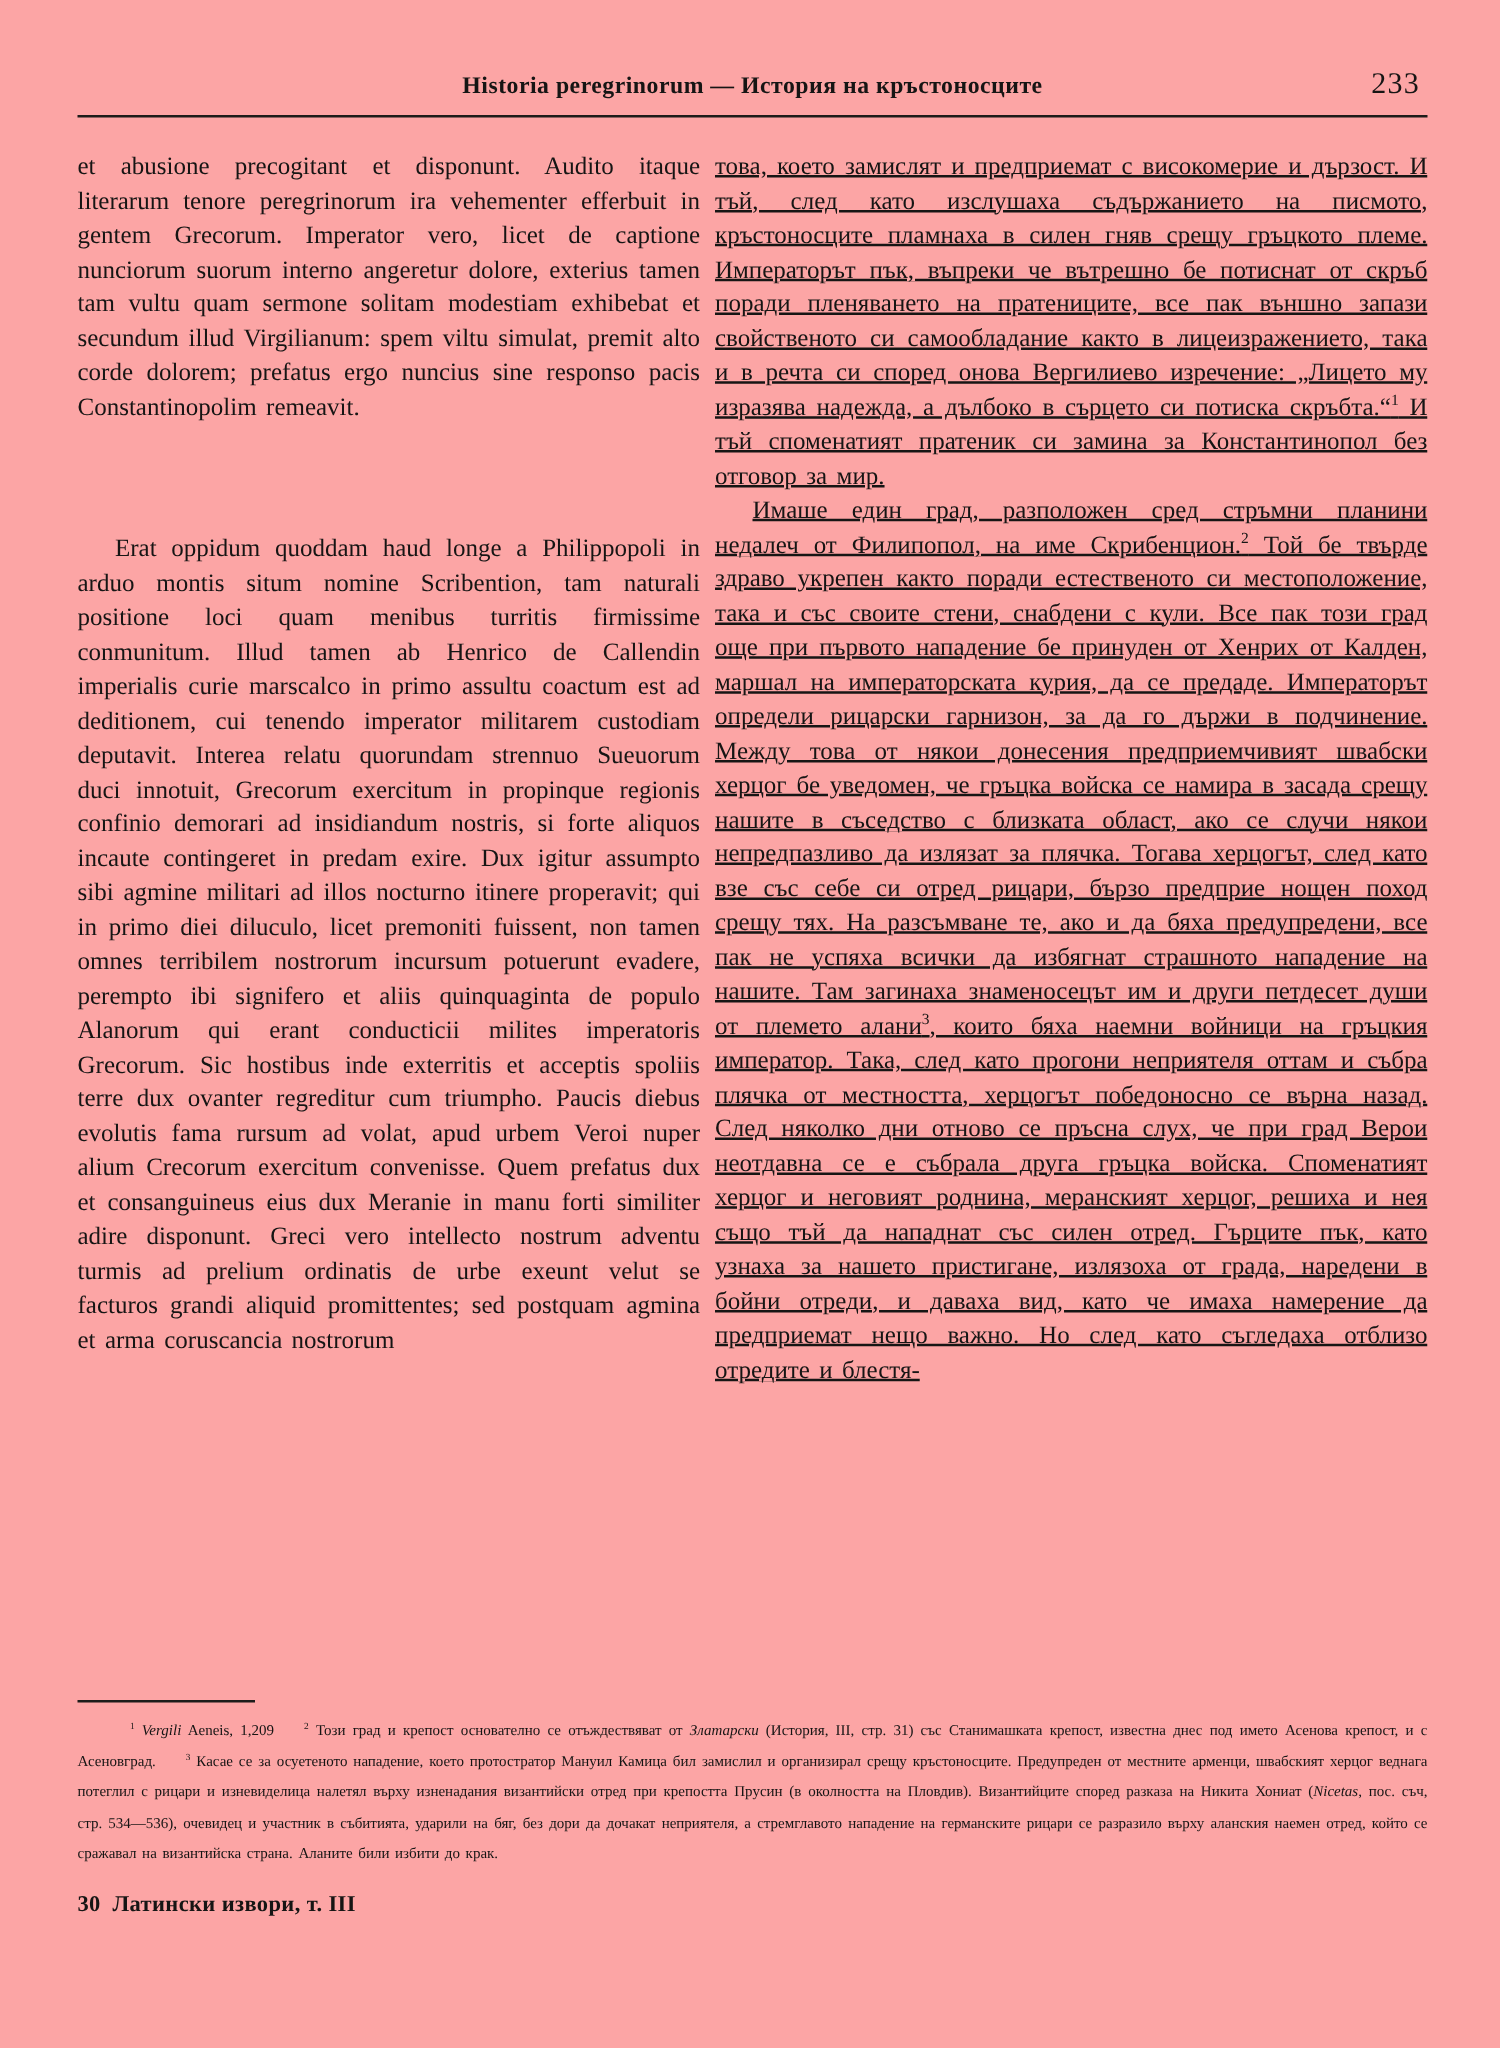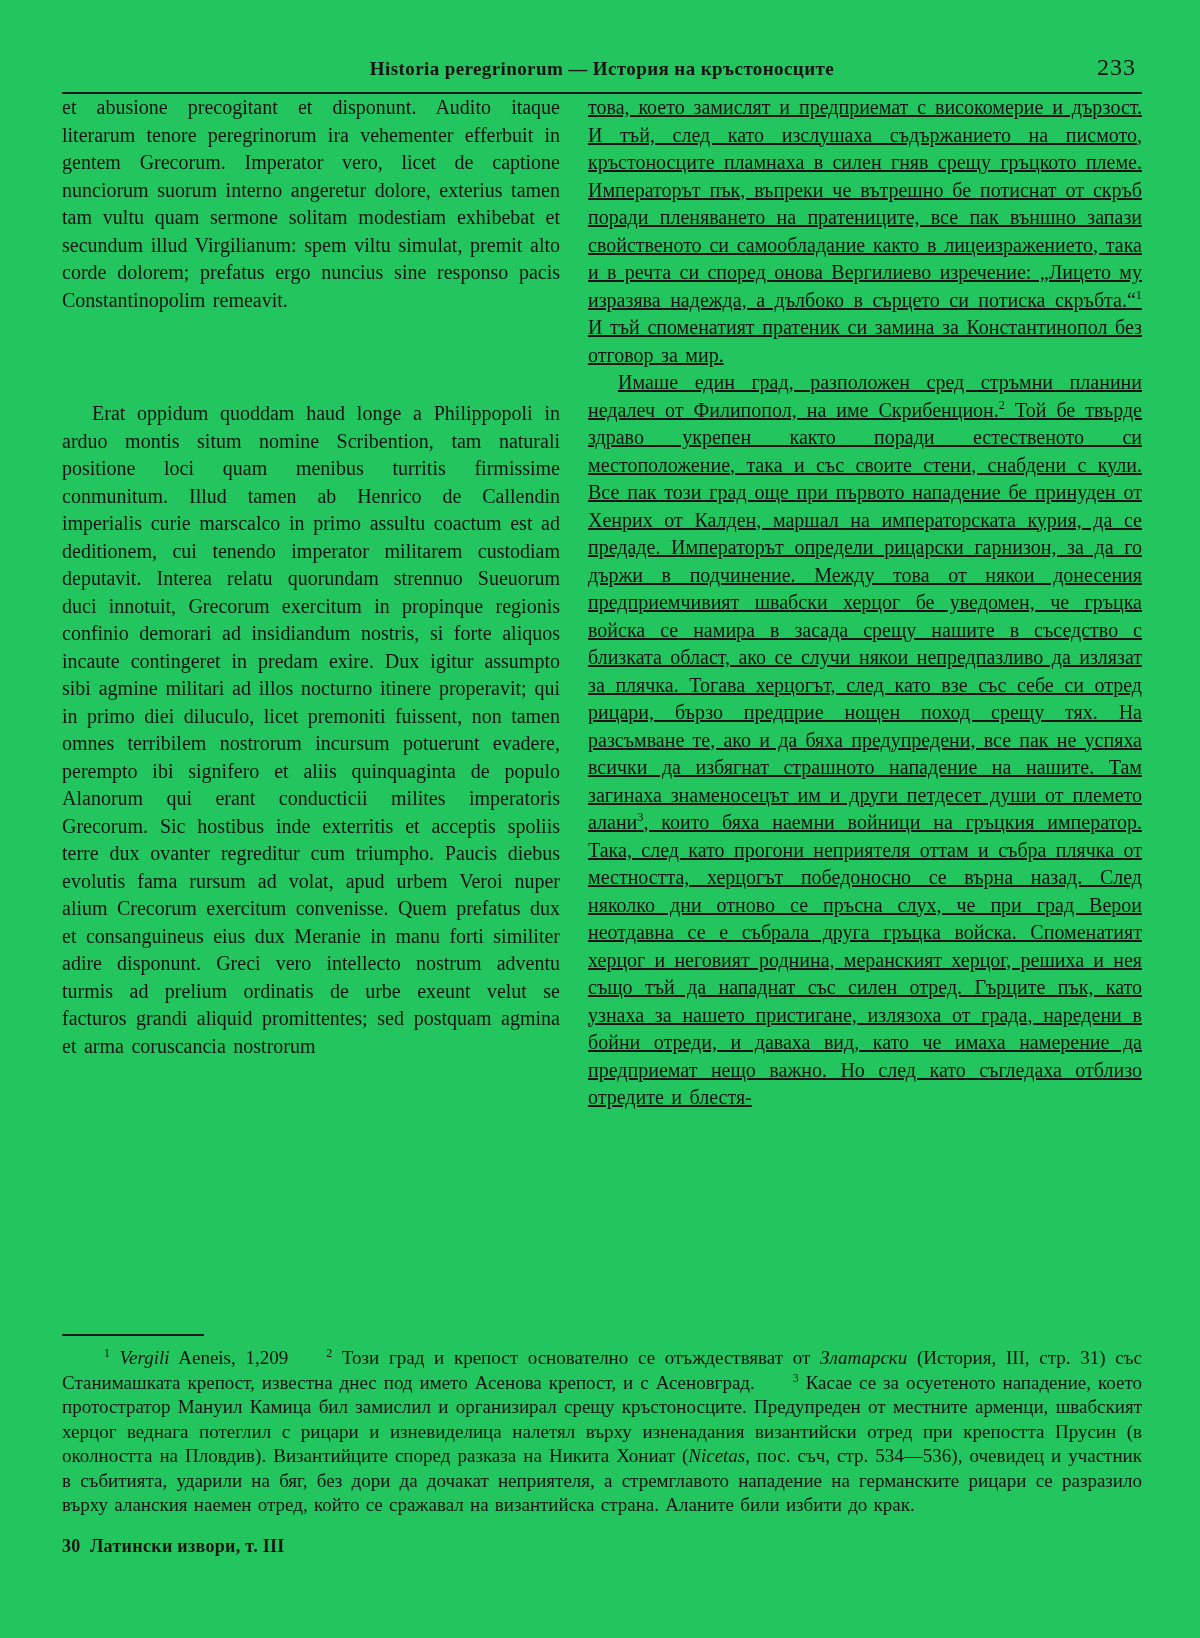--- a/index.html
+++ b/index.html
@@ -5,21 +5,21 @@
   html, body {
     margin: 0;
     padding: 0;
     background: #e8e6e0;
   }
   .page {
     position: relative;
     width: 1200px;
     height: 1638px;
     margin: 0 auto;
-    background: #22c55e;
+    background: #fca5a5;
     color: #161514;
     font-family: "Liberation Serif", "DejaVu Serif", serif;
     box-sizing: border-box;
     padding: 50px 58px 0 62px;
     overflow: hidden;
   }
   .header {
     position: relative;
     height: 34px;
   }
@@ -38,21 +38,22 @@
     letter-spacing: 1px;
     text-align: right;
   }
   .header-rule {
     border: 0;
     border-top: 2.5px solid #1d1c1a;
     margin: 8px 0 0 0;
   }
   .columns {
     display: flex;
-    gap: 28px;
+    gap: 12px;
+    margin-top: 26px;
     height: 1232px;
     overflow: hidden;
   }
   .col {
     font-size: 20px;
     line-height: 27.5px;
     word-spacing: 2.5px;
   }
   .col.latin { width: 498px; flex: none; }
   .col.bulgarian { flex: 1; text-decoration: underline; }
@@ -67,21 +68,21 @@
     line-height: 0;
     vertical-align: super;
   }
   .footnote-rule {
     width: 142px;
     border: 0;
     border-top: 2px solid #1d1c1a;
     margin: 8px 0 10px 0;
   }
   .footnotes {
-    font-size: 19px;
+    font-size: 12px;
     line-height: 24.5px;
     text-align: justify;
     text-indent: 42px;
     word-spacing: 1.5px;
   }
   .signature {
     margin-top: 18px;
     font-size: 18px;
     font-weight: bold;
     letter-spacing: 0.3px;

